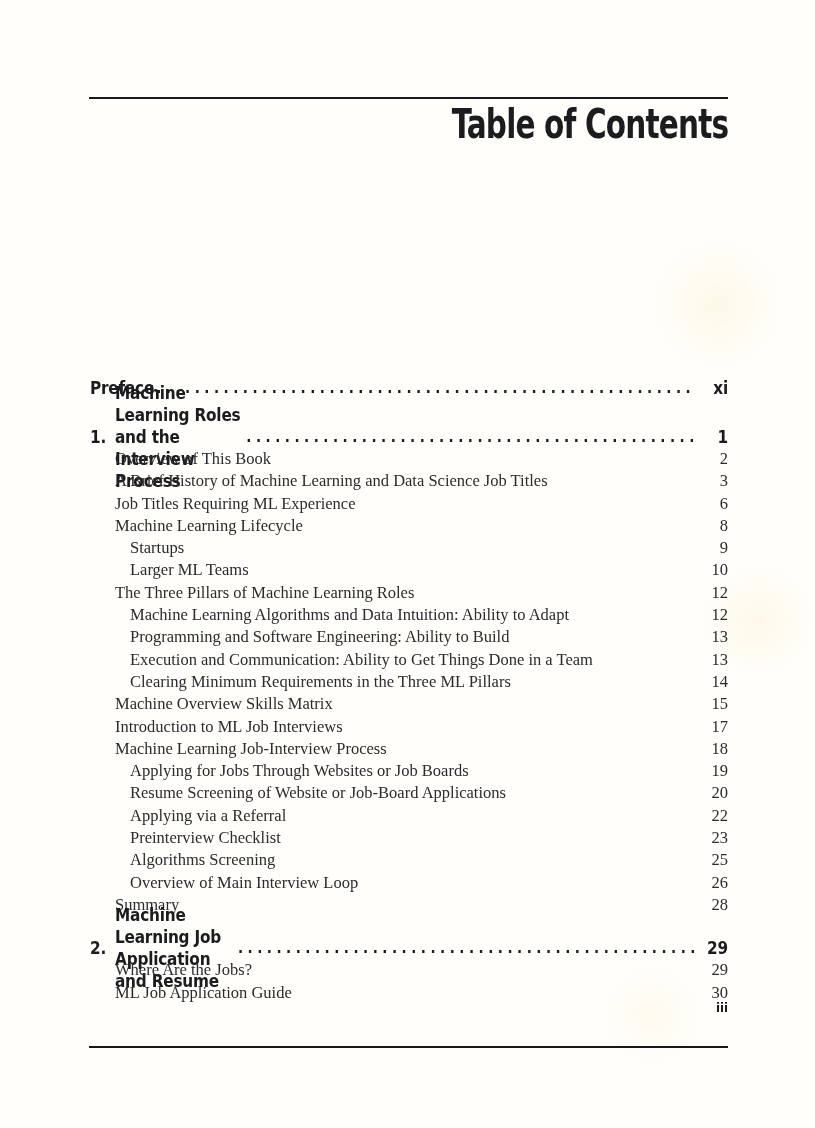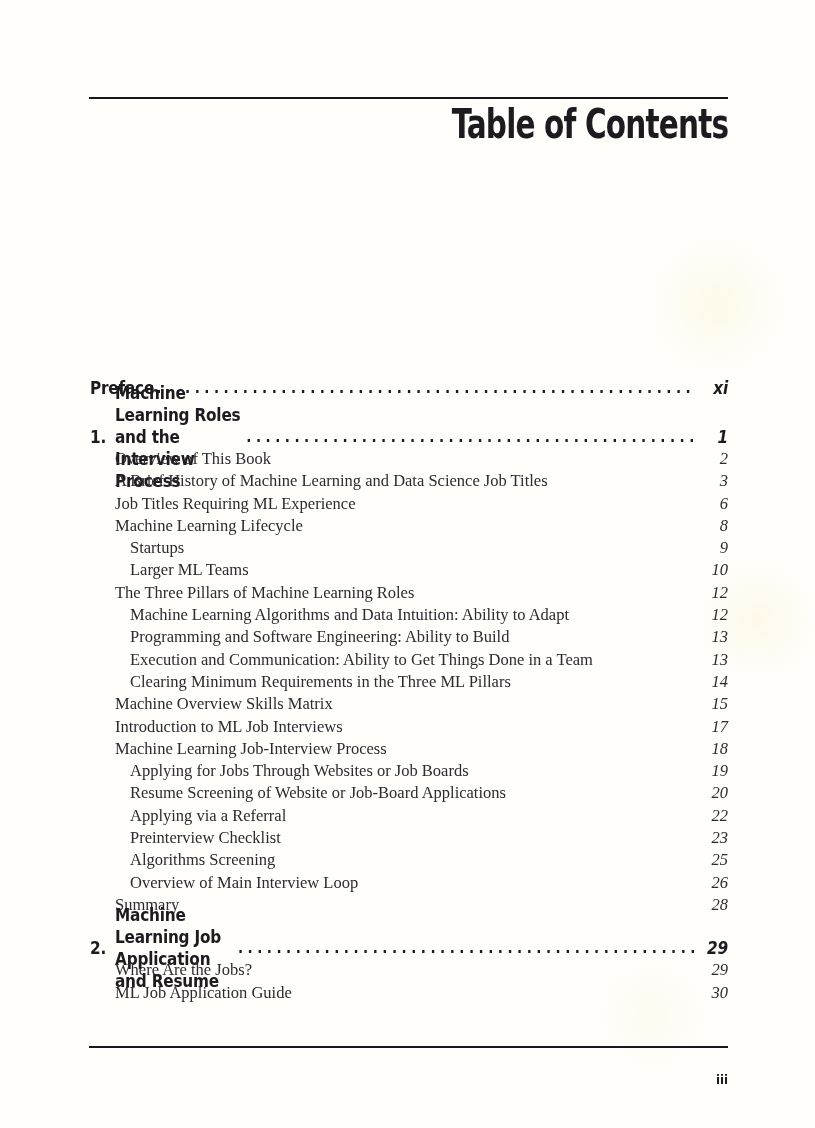--- a/index.html
+++ b/index.html
@@ -64,38 +64,38 @@
   .chapter-row { height: 23px; }
   .chapter-num { flex: 0 0 25px; }
 
   .dots { flex: 1 1 auto; overflow: hidden; white-space: nowrap; margin: 0 6px 0 2px; }
   .dots::after {
     content: "..........................................................................................................................................................";
     font-size: 15px;
     letter-spacing: 4.5px;
   }
 
-  .pagenum { flex: 0 0 auto; min-width: 26px; text-align: right; white-space: nowrap; font-style: italic; }
+  .pagenum { flex: 0 0 auto; min-width: 26px; text-align: right; white-space: nowrap; }
 
   .entry {
     font-family: "Liberation Serif", serif;
     font-size: 16.5px; line-height: 22.3px;
     color: #2b2b30;
     font-weight: 400;
     gap: 39px;
   }
   .entry .label { padding-left: 25px; }
   .entry.lvl2 .label { padding-left: 40px; }
   .entry .spacer { flex: 1 1 auto; }
 
   .chapter-block { margin-top: 20px; }
   .chapter-block.first { margin-top: 0; }
 
   .footer-page {
-    position: absolute; top: 1072px; right: 87px;
+    position: absolute; top: 1000px; right: 87px;
     font-size: 13px; line-height: 16px; margin-left: 40px;
   }
 </style>
 </head>
 <body>
 
 <div class="page">
 
   <div class="rule top"></div>
 

